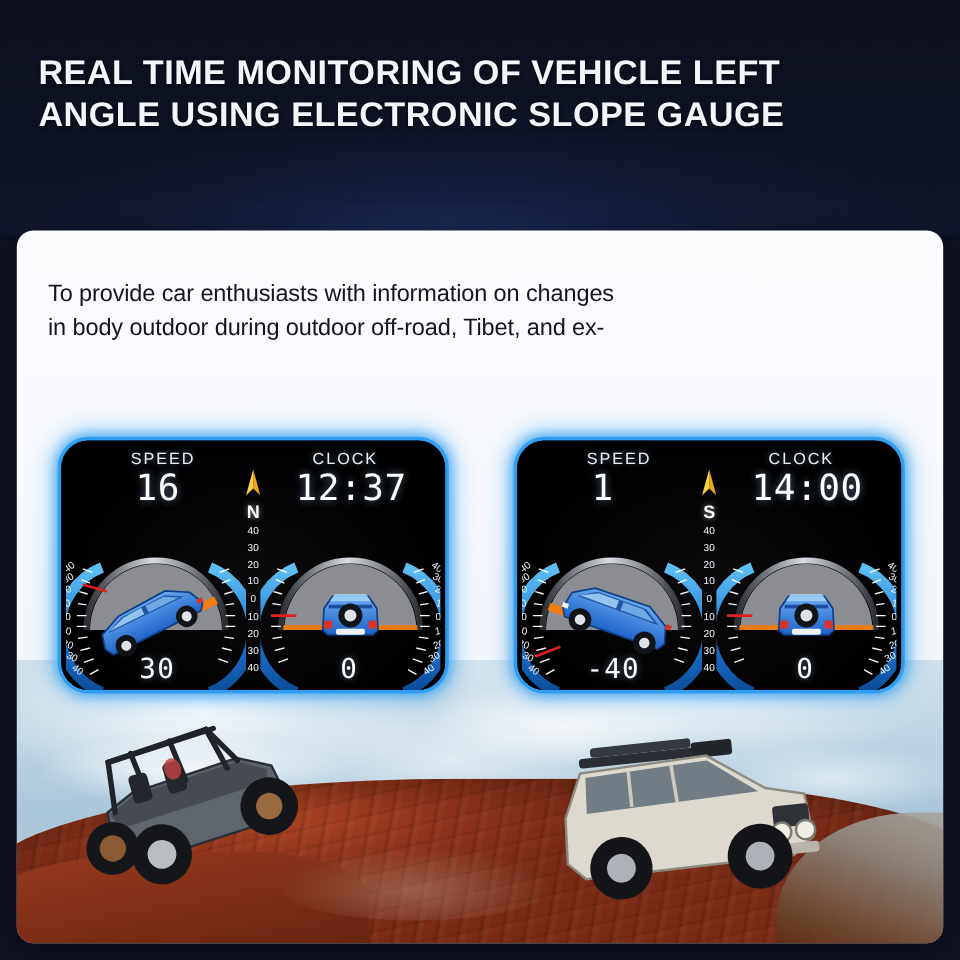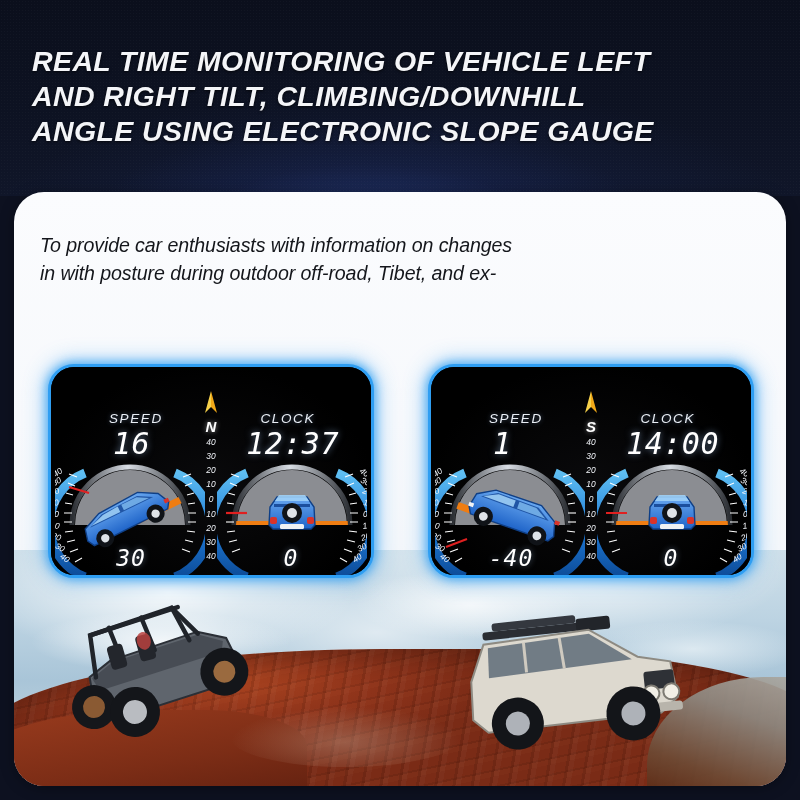--- a/index.html
+++ b/index.html
@@ -2,21 +2,21 @@
 <html><head>
 <meta charset="utf-8">
 <title>Electronic Slope Gauge</title>
 <style>
   html,body{margin:0;padding:0;}
   body{
     width:800px;height:800px;overflow:hidden;
     font-family:"Liberation Sans","DejaVu Sans",sans-serif;
     background:#0d1120;
   }
-  .page{position:relative;width:800px;height:800px;overflow:hidden;background:#0d1120;font-style:italic;}
+  .page{position:relative;width:800px;height:800px;overflow:hidden;background:#0d1120;}
 
   
   .topband{
     position:absolute;left:0;top:0;width:800px;height:196px;
     background:
       radial-gradient(ellipse 380px 150px at 46% 118%, rgba(46,72,150,.55) 0%, rgba(28,42,95,.25) 45%, rgba(13,17,32,0) 74%),
       radial-gradient(ellipse 620px 260px at 50% 135%, rgba(30,48,110,.40) 0%, rgba(13,17,32,0) 70%),
       linear-gradient(180deg,#0b0f1c 0%,#0d1222 55%,#101629 100%);
     overflow:hidden;
   }
@@ -32,21 +32,21 @@
     color:#f4f5f8;font-weight:bold;font-size:28.5px;line-height:35px;
     letter-spacing:.4px;text-transform:uppercase;z-index:3;
     text-shadow:0 1px 3px rgba(0,0,0,.7);
   }
   .headline .hl{display:block;white-space:nowrap;}
 
   
   .card{
     position:absolute;left:14px;top:192px;width:772px;height:594px;
     background:linear-gradient(180deg,#fbfcfe 0%,#f7f9fc 38%,#eef3f8 100%);
-    border-radius:30px;overflow:hidden;
+    border-radius:14px;overflow:hidden;
     box-shadow:0 2px 14px rgba(0,0,0,.35);
   }
 
   .intro{
     position:absolute;left:26px;top:40px;width:600px;
     color:#14161b;font-size:19.6px;line-height:27.5px;letter-spacing:-.1px;
   }
   .intro .ln{display:block;white-space:nowrap;}
 
   
@@ -106,21 +106,21 @@
     position:absolute;top:0;width:320px;height:208px;border-radius:26px;
     background:#040406;
     border:3px solid #2f9ef2;
     box-shadow:0 0 10px 2px rgba(47,158,242,.75),0 0 20px 5px rgba(47,158,242,.38),inset 0 0 16px rgba(0,0,0,.9);
     overflow:hidden;
   }
   .device.left{left:34px;}
   .device.right{left:414px;}
   .screen{position:absolute;inset:0;background:radial-gradient(ellipse at 50% 58%, #0a0a0c 0%, #000 72%);}
 
-  .hdr{position:absolute;top:8px;left:0;width:100%;height:58px;color:#fff;margin-top:36px;}
+  .hdr{position:absolute;top:8px;left:0;width:100%;height:58px;color:#fff;}
   .hdr .lbl{
     position:absolute;top:0;font-size:13.5px;letter-spacing:1.6px;font-weight:normal;
     color:#e9eef5;text-shadow:0 0 5px rgba(160,200,255,.45);
   }
   .hdr .val{
     position:absolute;top:15px;font-size:30px;font-weight:normal;letter-spacing:.5px;
     color:#fff;text-shadow:0 0 7px rgba(170,210,255,.5);
     font-family:"DejaVu Sans Mono","Liberation Mono",monospace;
   }
   .hdr .speedLbl{left:58px;}
@@ -152,30 +152,29 @@
   .tkm{font-size:8.4px;fill:#f2f5fa;font-family:"Liberation Sans",sans-serif;text-anchor:middle;}
 </style>
 </head>
 <body>
 
 <div class="page">
 
   <div class="topband">
     <div class="headline">
       <span class="hl">REAL TIME MONITORING OF VEHICLE LEFT</span>
-      <span class="hl">AND RIGHT TILT, CLIMBING/DOWNHILL</span>
       <span class="hl">ANGLE USING ELECTRONIC SLOPE GAUGE</span>
     </div>
   </div>
 
   <div class="card">
 
     <div class="intro">
       <span class="ln">To provide car enthusiasts with information on changes</span>
-      <span class="ln">in with posture during outdoor off-road, Tibet, and ex-</span>
+      <span class="ln">in body outdoor during outdoor off-road, Tibet, and ex-</span>
     </div>
 
     <div class="photo">
       <div class="sky"></div>
       <div class="cloudA"></div>
       <div class="cloudB"></div>
       <div class="cloudC"></div>
       <div class="rock"></div>
       <div class="rockLeft"></div>
       <div class="rockRight"></div>

